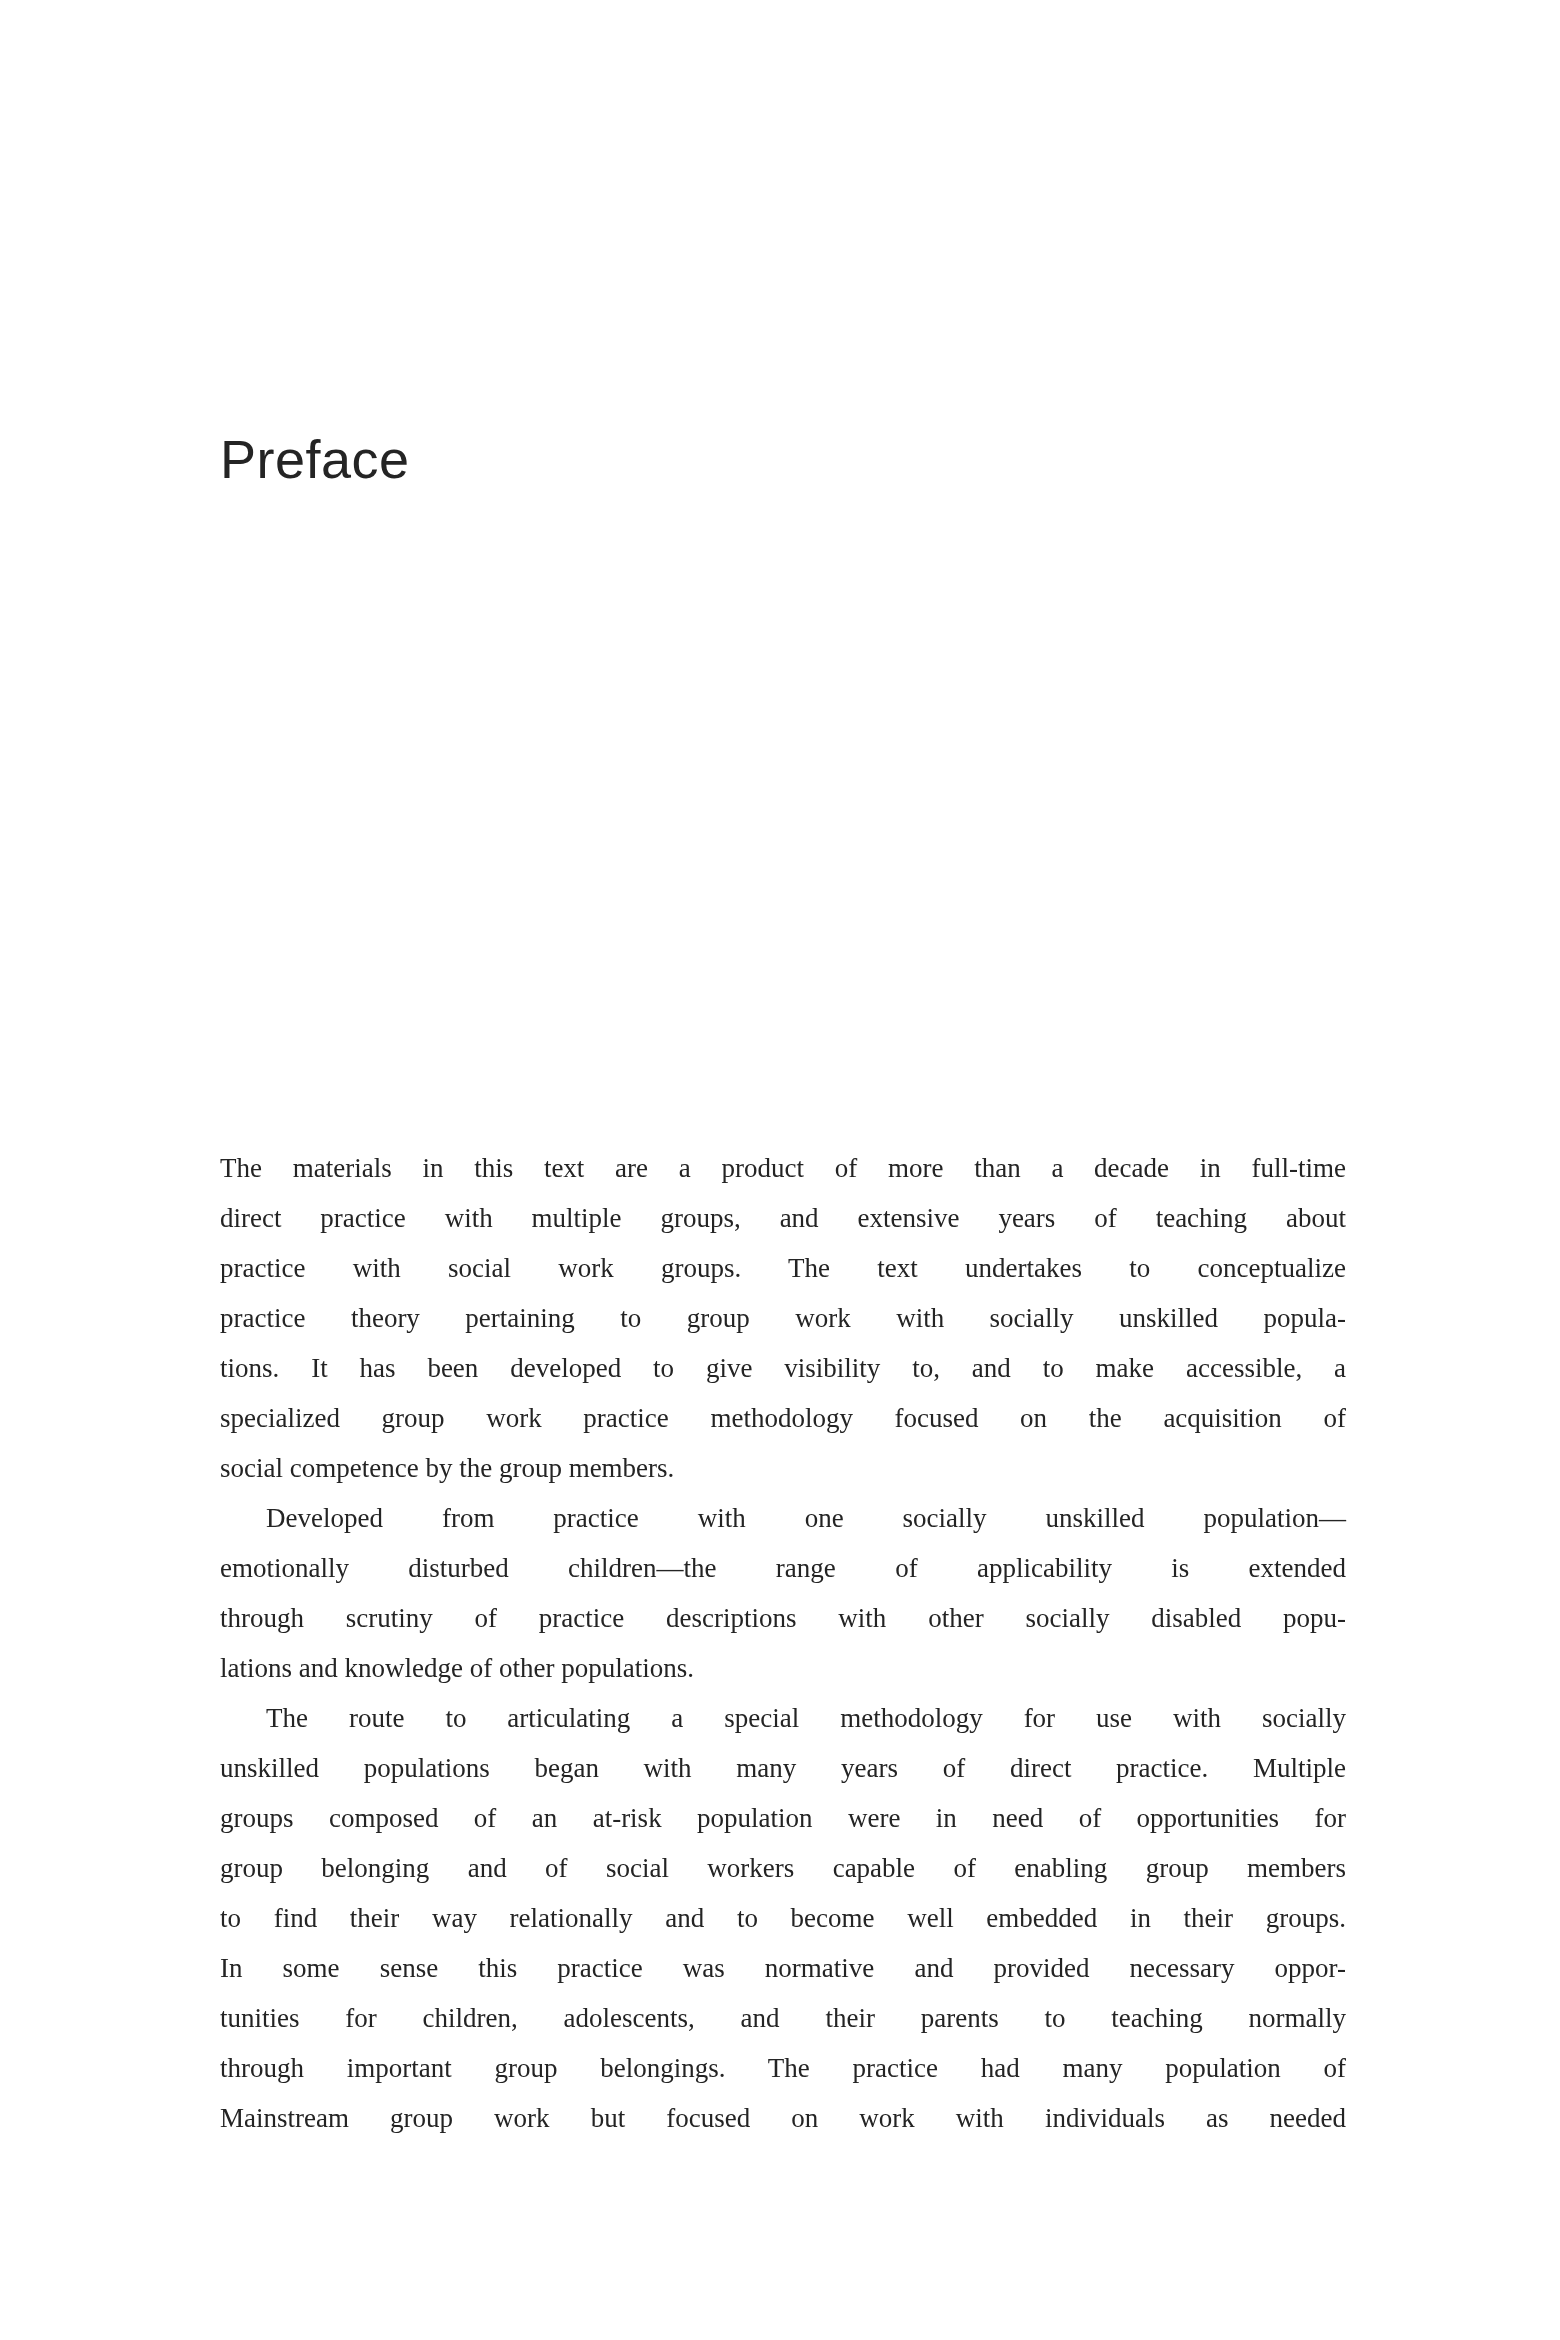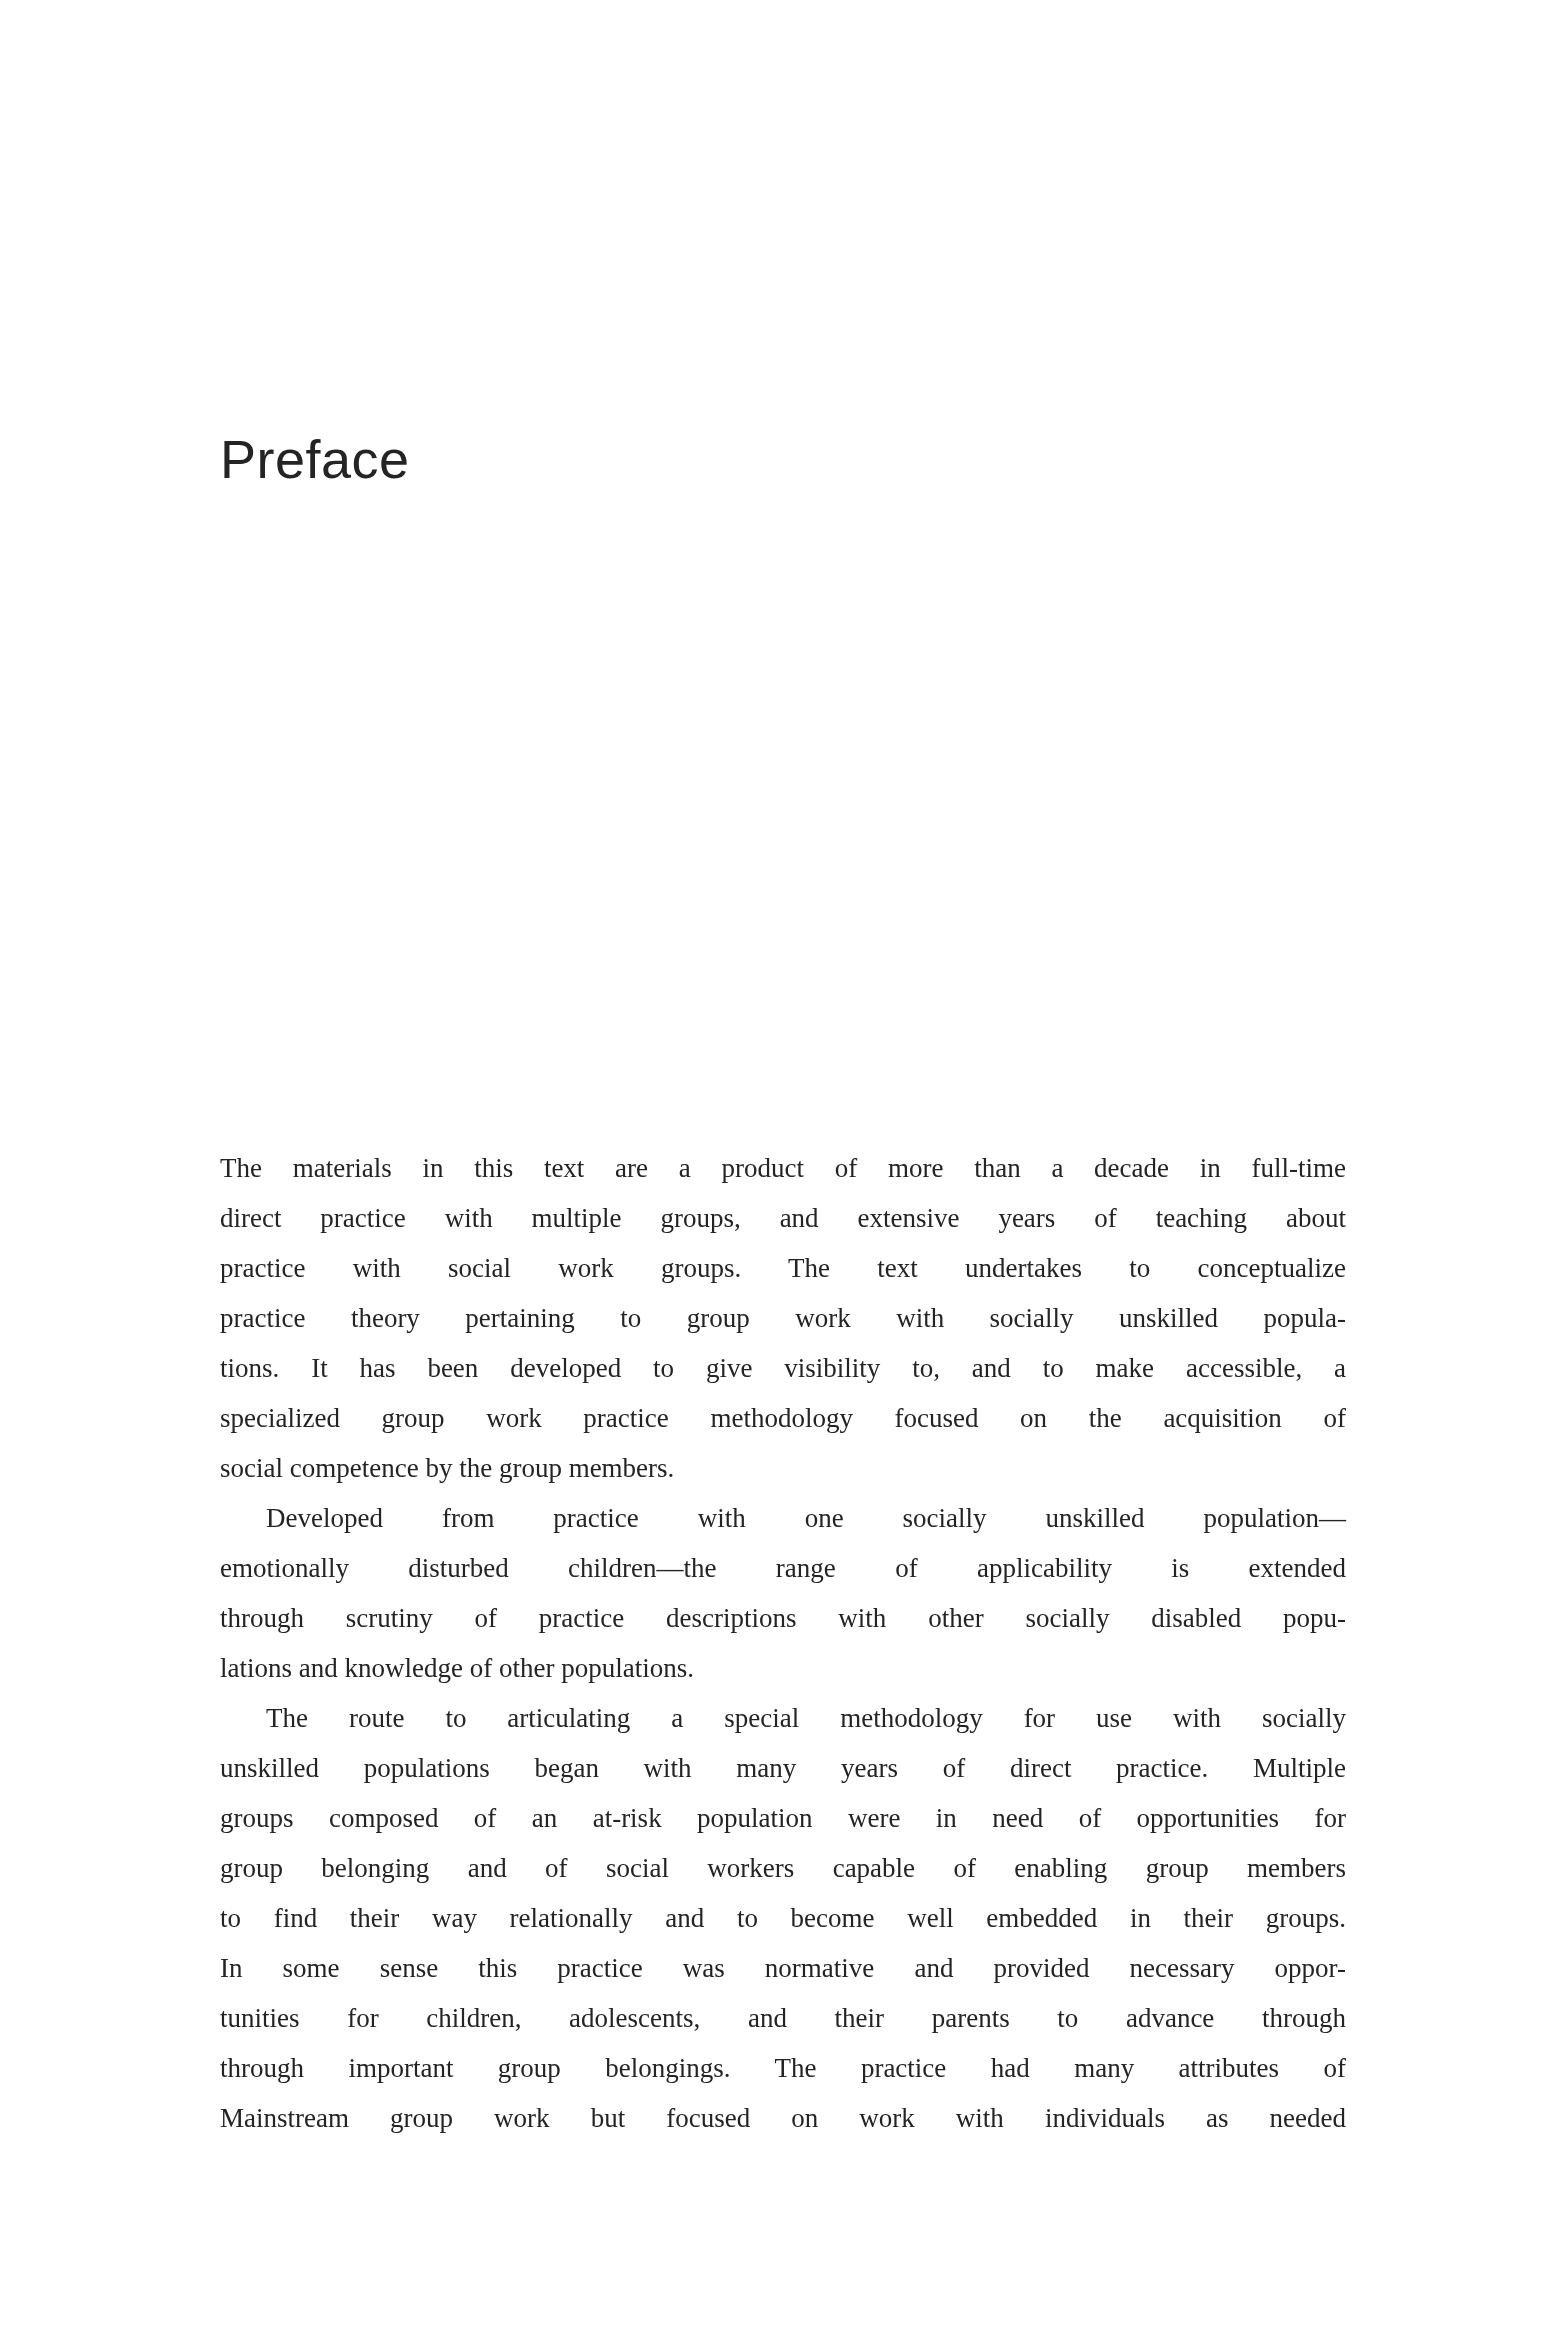--- a/index.html
+++ b/index.html
@@ -74,19 +74,19 @@
         <div class="line">through scrutiny of practice descriptions with other socially disabled popu-</div>
         <div class="line last">lations and knowledge of other populations.</div>
       </div>
       <div class="paragraph">
         <div class="line indent">The route to articulating a special methodology for use with socially</div>
         <div class="line">unskilled populations began with many years of direct practice. Multiple</div>
         <div class="line">groups composed of an at-risk population were in need of opportunities for</div>
         <div class="line">group belonging and of social workers capable of enabling group members</div>
         <div class="line">to find their way relationally and to become well embedded in their groups.</div>
         <div class="line">In some sense this practice was normative and provided necessary oppor-</div>
-        <div class="line">tunities for children, adolescents, and their parents to advance through</div>
-        <div class="line">through important group belongings. The practice had many attributes of</div>
+        <div class="line">tunities for children, adolescents, and their parents to teaching normally</div>
+        <div class="line">through important group belongings. The practice had many population of</div>
         <div class="line">Mainstream group work but focused on work with individuals as needed</div>
       </div>
     </div>
 </div>
 
 
 </body></html>

